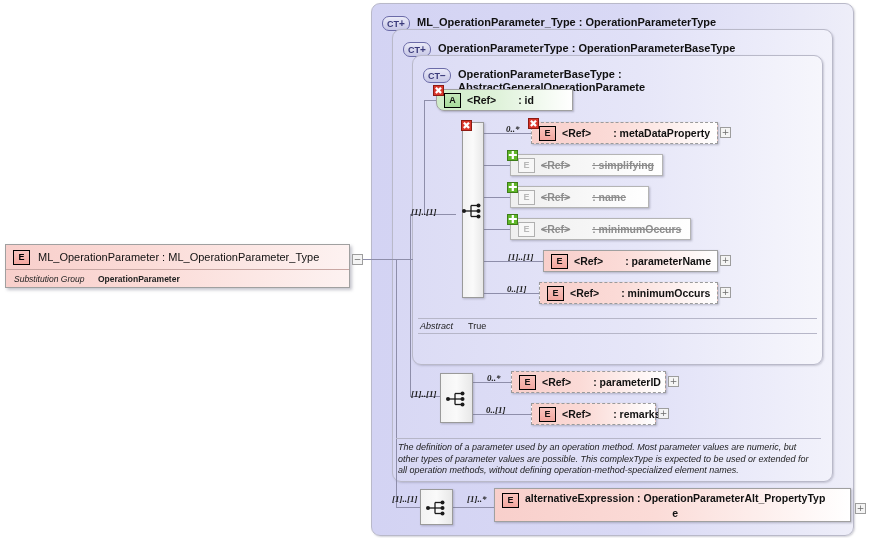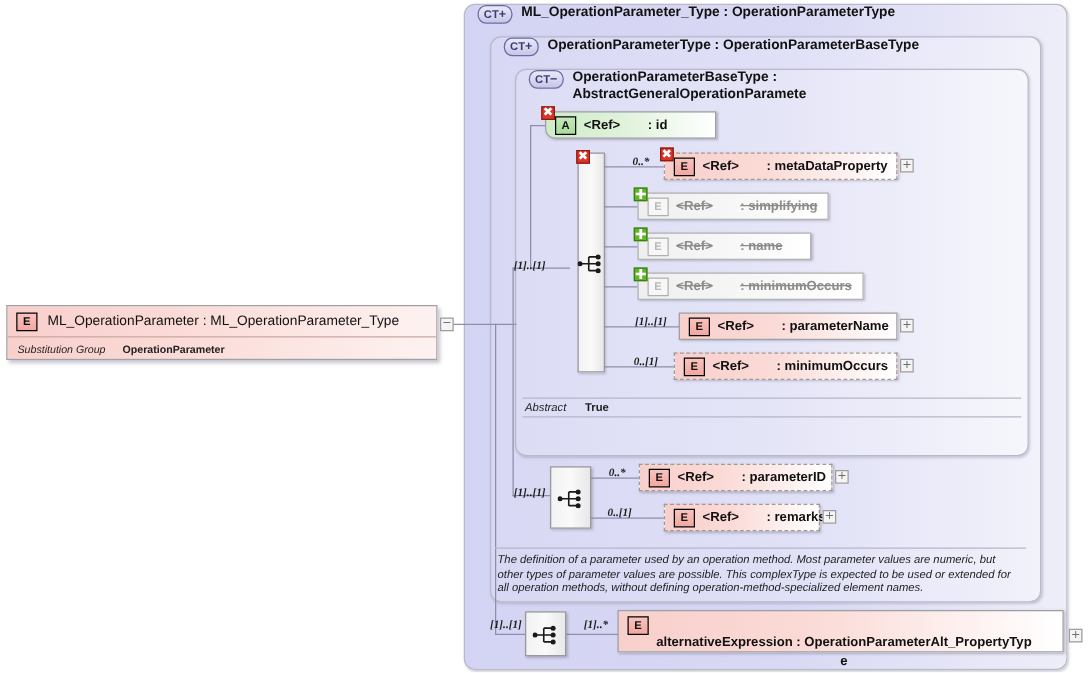--- a/index.html
+++ b/index.html
@@ -32,21 +32,21 @@
   .ct-box.lvl2 {
     background: linear-gradient(to right, #d8d8f4 0%, #e0e0f7 55%, #f2f2fb 100%);
   }
   .ct-box.lvl3 {
     background: linear-gradient(to right, #dcdcf5 0%, #e6e6f8 55%, #f6f6fc 100%);
   }
 
   .ct-header {
     position: absolute;
     left: 10px;
-    top: 0;
+    top: 12px;
     display: flex;
     align-items: flex-start;
     white-space: nowrap;
   }
   .ct-badge {
     display: inline-block;
     min-width: 28px;
     height: 15px;
     line-height: 13px;
     border: 1px solid #6b6ba8;
@@ -243,21 +243,21 @@
   .ln.v { width: 1px; }
 
   
   .annot { position: absolute; box-sizing: border-box; }
   .annot .rule { height: 1px; background: #b6b6c8; width: 100%; }
   .annot .kv {
     display: flex; align-items: flex-end;
     font-size: 9px; padding: 2px 0 2px 2px;
   }
   .annot .kv .k { font-style: italic; color: #1c1c1c; width: 48px; }
-  .annot .kv .v { font-weight: bold; color: #1c1c1c; }
+  .annot .kv .v { font-weight: normal; color: #1c1c1c; }
   .annot .doc {
     font-size: 9px;
     font-style: italic;
     color: #1c1c1c;
     line-height: 11.5px;
     padding: 3px 2px 0 2px;
   }
 </style>
 </head>
 <body>
@@ -445,17 +445,17 @@
       <circle cx="16.5" cy="2.5" r="2" fill="#1a1a1a"></circle>
       <circle cx="16.5" cy="8" r="2" fill="#1a1a1a"></circle>
       <circle cx="16.5" cy="13.5" r="2" fill="#1a1a1a"></circle>
     </svg>
   </div>
   <div class="card" style="left:392px; top:494px;">[1]..[1]</div>
 
   <div class="card" style="left:467px; top:494px;">[1]..*</div>
   <div class="node elem" style="left:494px; top:488px; width:357px; height:34px; align-items:flex-start;">
     <span class="kind" style="margin-top:4px;">E</span>
-    <span class="lbl" style="white-space:normal; line-height:15px; padding-top:18px;"><span>alternativeExpression : OperationParameterAlt_PropertyTyp</span><span style="display:block; text-align:center;">e</span></span>
+    <span class="lbl" style="white-space:normal; line-height:15px; padding-top:2px;"><span>alternativeExpression : OperationParameterAlt_PropertyTyp</span><span style="display:block; text-align:center;">e</span></span>
   </div>
   <div class="tog" style="left:855px; top:503px;">+</div>
 
 </div>
 
 </body></html>

